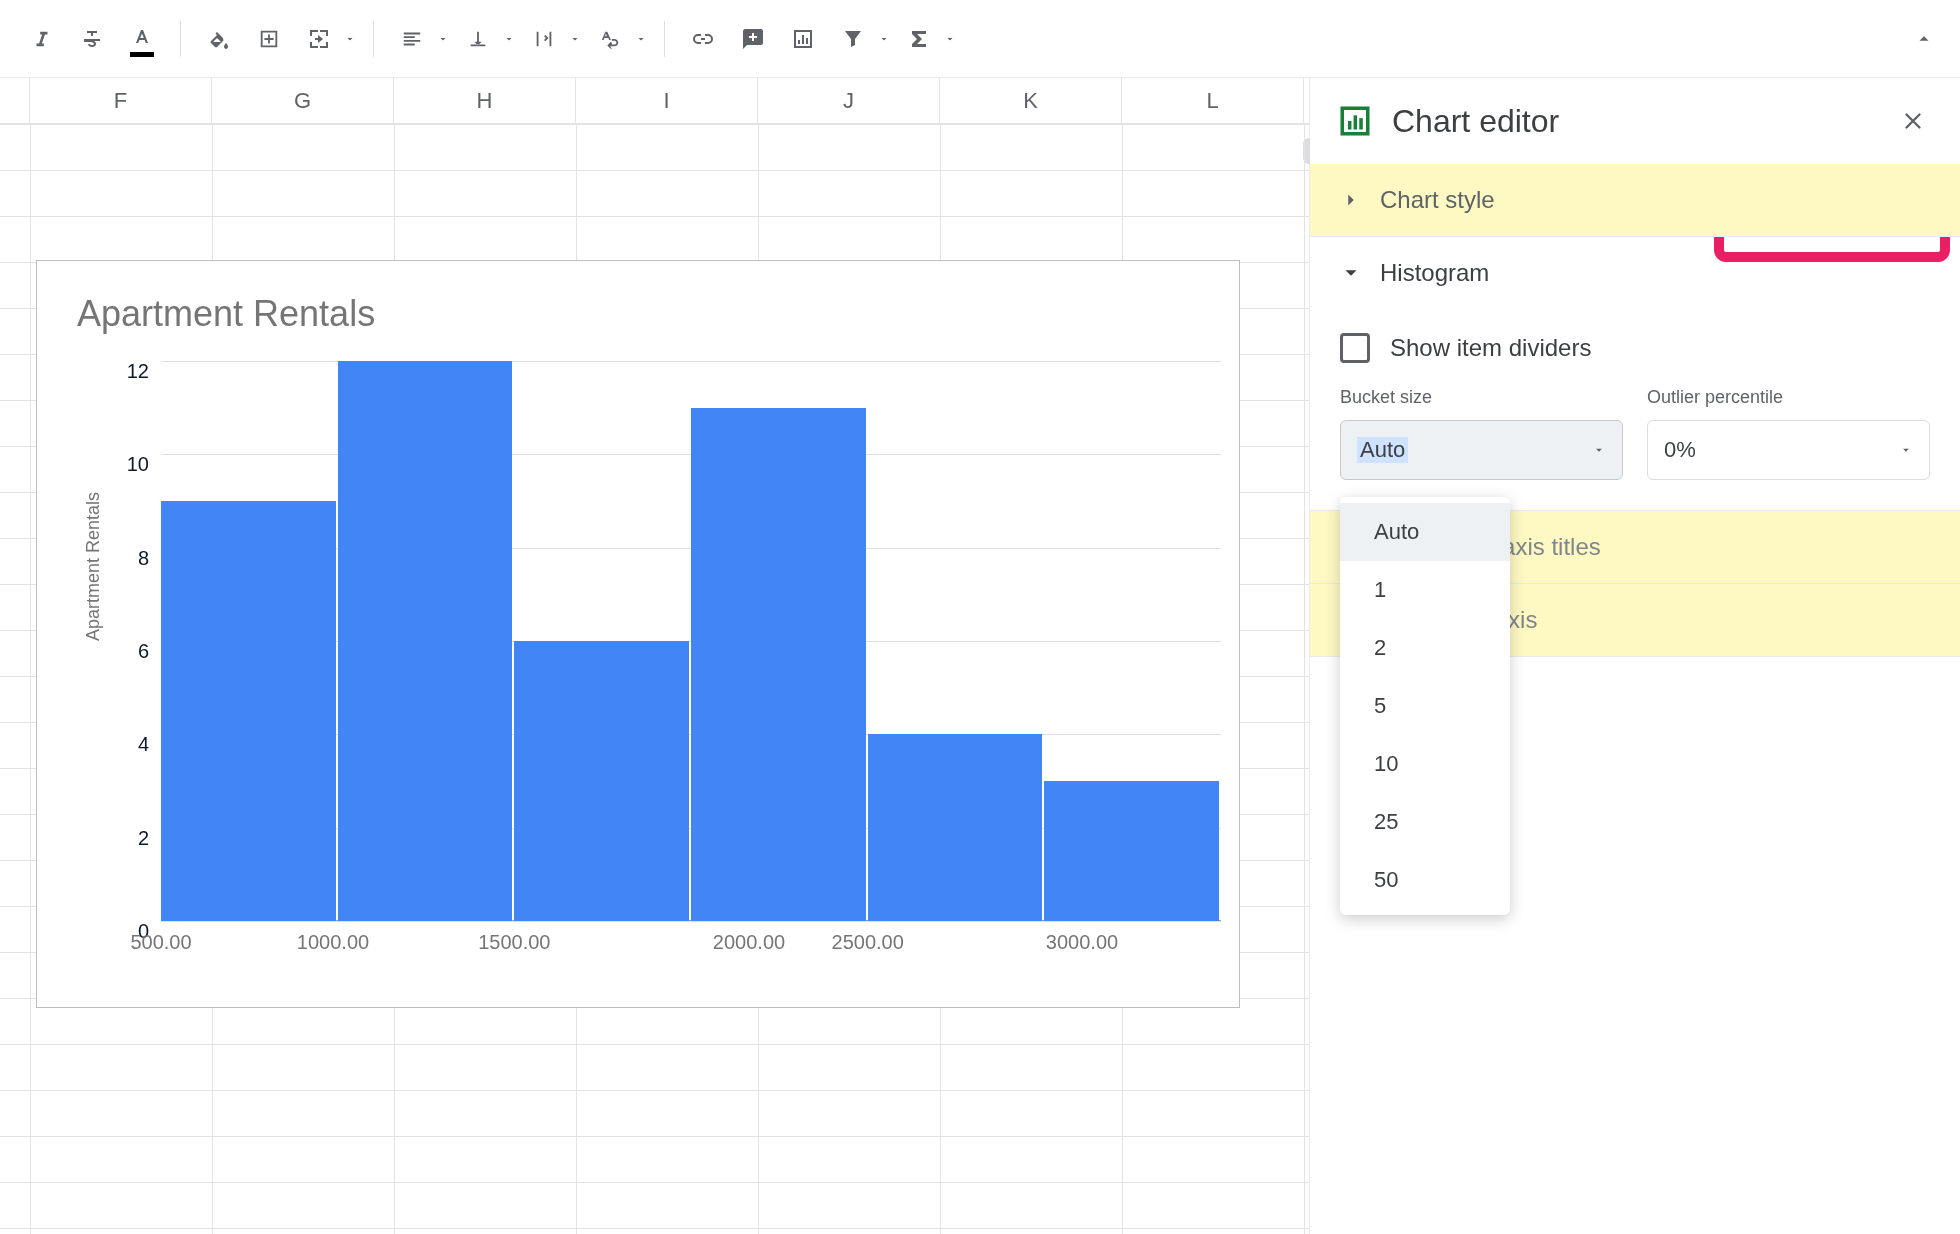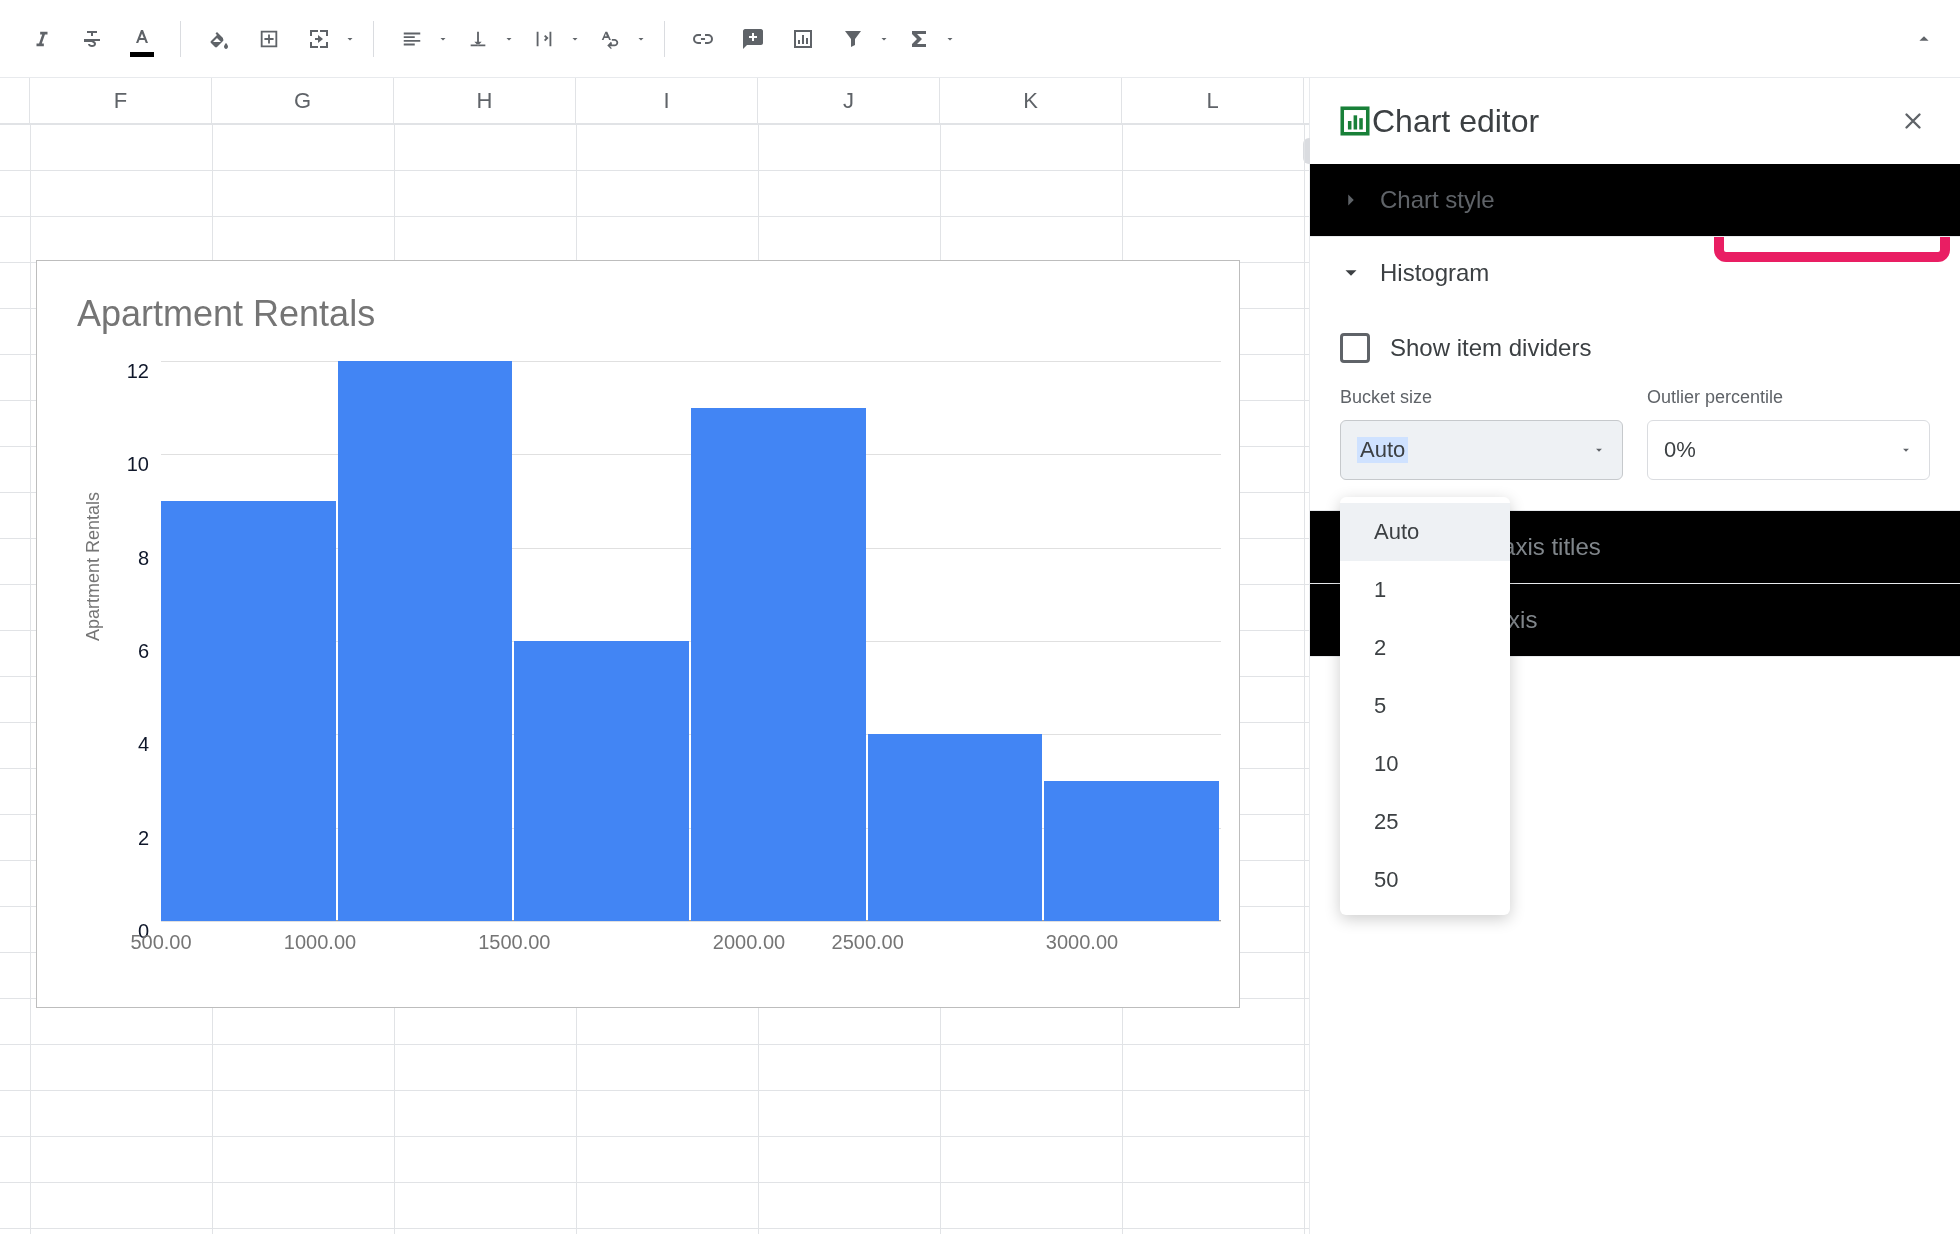--- a/index.html
+++ b/index.html
@@ -124,20 +124,21 @@
   .panel {
     flex:1;
     display:flex; flex-direction:column;
     background:#fff;
     position:relative;
   }
   .panel-head {
     height: 86px;
     display:flex; align-items:center;
     padding: 0 28px 0 28px;
+    gap: 20px;
     justify-content: flex-end;
   }
   .panel-title { font-size:32px; color:#3c4043; font-weight:400; flex:1; }
   .panel-close { color:#5f6368; cursor:pointer; padding:6px;}
   .tabs {
     height: 80px;
     display:flex;
     border-bottom:1px solid #e8eaed;
   }
   .tab {
@@ -162,21 +163,21 @@
 
   .section {
     border-bottom:1px solid #e8eaed;
   }
   .section-head {
     display:flex; align-items:center; gap:18px;
     padding: 22px 30px;
     font-size:24px; color:#3c4043;
     cursor:pointer;
   }
-  .section-head.collapsed { background:#000000; color:#5f6368;}
+  .section-head.collapsed { background:#fef9c3; color:#5f6368;}
   .section-body { padding: 10px 30px 30px 30px; }
 
   .chk-row { display:flex; align-items:center; gap:20px; font-size:24px; color:#3c4043; padding:14px 0 24px 0;}
   .chk { width:30px;height:30px;border:3px solid #5f6368;border-radius:4px;}
 
   .two-col { display:flex; gap:24px; }
   .field { flex:1; }
   .field-label { font-size:18px; color:#5f6368; margin-bottom:12px; }
   .select {
     height:60px; border:1px solid #dadce0; border-radius:6px;
@@ -374,21 +375,21 @@
             <div class="y-tick" style="bottom: 456.667px;">10</div>
             <div class="gridline-h" style="top: 0px;"></div>
             <div class="y-tick" style="bottom: 550px;">12</div>
             <div class="bar" style="left: 0px; width: 174.667px; height: 420px;"></div>
             <div class="bar" style="left: 176.667px; width: 174.667px; height: 560px;"></div>
             <div class="bar" style="left: 353.333px; width: 174.667px; height: 280px;"></div>
             <div class="bar" style="left: 530px; width: 174.667px; height: 513.333px;"></div>
             <div class="bar" style="left: 706.667px; width: 174.667px; height: 186.667px;"></div>
             <div class="bar" style="left: 883.333px; width: 174.667px; height: 140px;"></div>
             <div class="x-tick" style="left: 0px;">500.00</div>
-            <div class="x-tick" style="left: 159px;">1000.00</div>
+            <div class="x-tick" style="left: 172px;">1000.00</div>
             <div class="x-tick" style="left: 353.333px;">1500.00</div>
             <div class="x-tick" style="left: 552px; margin-left: 36px;">2000.00</div>
             <div class="x-tick" style="left: 706.667px;">2500.00</div>
             <div class="x-tick" style="left: 921px;">3000.00</div>
           </div>
       </div>
     </div>
   </div>
 
   <div class="panel">

